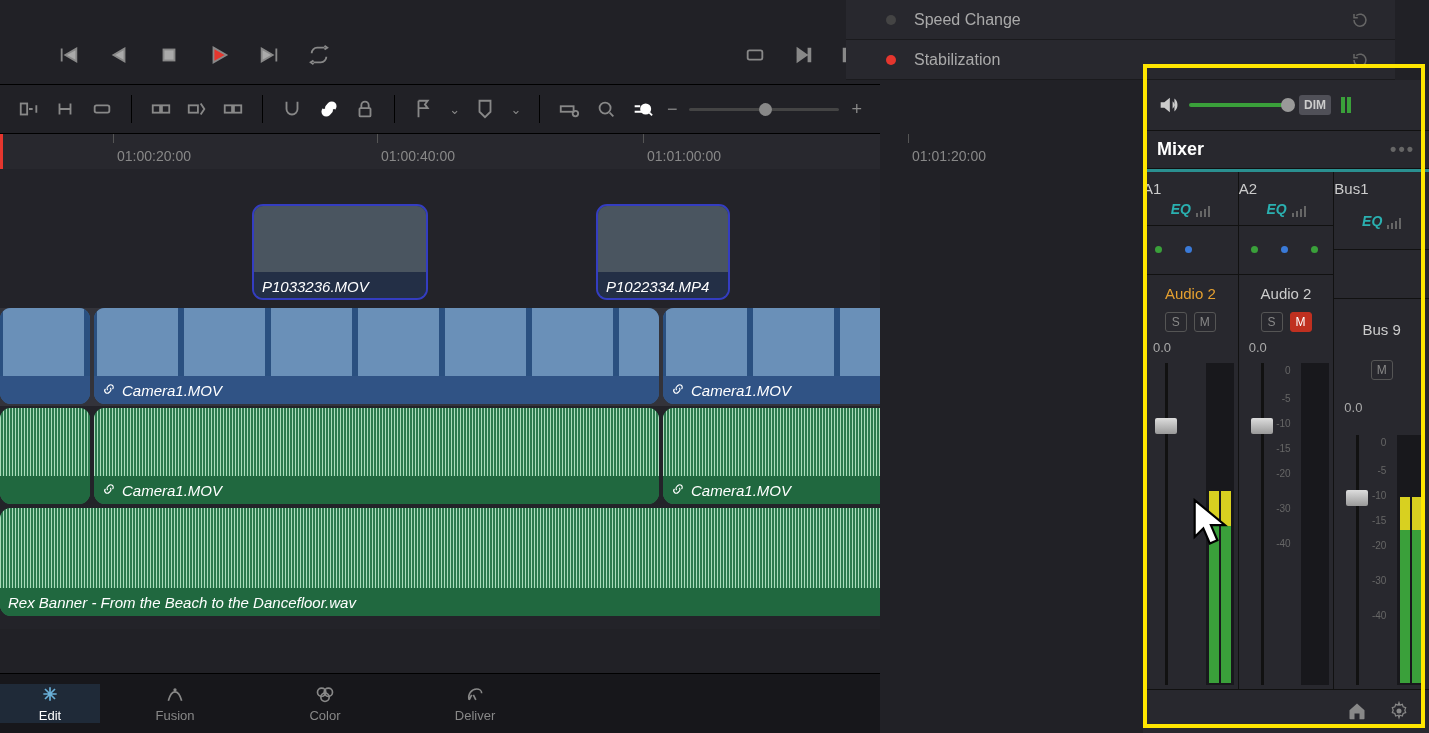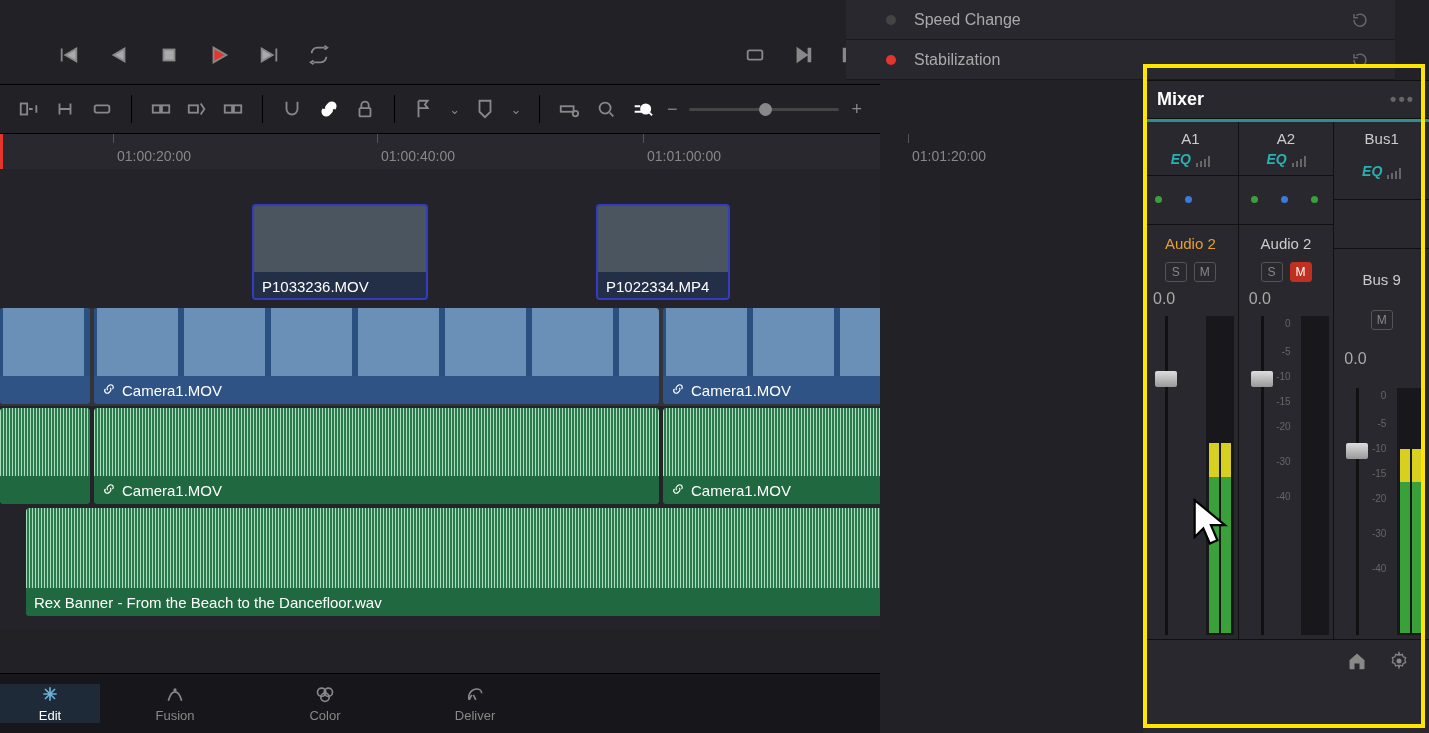--- a/index.html
+++ b/index.html
@@ -35,25 +35,25 @@
 .ruler-tick { position:absolute; top:0; height:100%; }
 .ruler-tick::before { content:""; position:absolute; top:0; width:1px; height:9px; background:#555; }
 .ruler-tick .lbl { position:absolute; top:14px; left:4px; color:#888; font-size:14px; }
 
 .timeline { position:relative; height:460px; background:#232329; overflow:hidden; }
 .video-track2 { position:absolute; top:35px; height:98px; width:100%; }
 .video-track1 { position:absolute; top:139px; height:98px; width:100%; background:#33333a; }
 .audio-track1 { position:absolute; top:239px; height:98px; width:100%; }
 .audio-track2 { position:absolute; top:339px; height:110px; width:100%; }
 
-.clip { position:absolute; height:96px; border-radius:4px; overflow:hidden; }
+.clip { position:absolute; height:96px; border-radius:11px; overflow:hidden;font-style:italic; }
 .clip-v2 { background:#1f3a5a; border:2px solid #343dc1; }
 .clip-v1 { background:#3a6aa3; }
 .clip-a1 { background:#368a5b; }
-.clip-a2 { background:#368a5b;margin-left:26px; }
+.clip-a2 { background:#368a5b; }
 .thumb-strip { height:68px; background: repeating-linear-gradient(90deg,#2a5080 0 3px,#6a90b8 3px 84px,#2a5080 84px 87px); display:flex; }
 .clip-label { height:28px; background:rgba(48,81,130,0.9); display:flex; align-items:center; padding:0 8px; gap:6px; color:#fff; font-size:15px; }
 .clip-a1 .clip-label,.clip-a2 .clip-label { background:rgba(30,100,60,0.9); }
 .waveform { height:68px; background:#2c7a4e; position:relative; overflow:hidden; }
 .wave-bars { position:absolute; inset:0; background: repeating-linear-gradient(90deg, #b8e8c8 0 1px, transparent 1px 3px); opacity:.9; -webkit-mask: linear-gradient(#000,#000); }
 .link-icon svg { width:14px; height:14px; stroke:#fff; fill:none; stroke-width:2; }
 
 .clip-v2 .thumb { height:66px; background:#4a5560; display:flex; }
 .clip-v2 .clip-label { background:rgba(36,46,70,.95); }
 
@@ -70,38 +70,38 @@
 .vol-handle { position:absolute; right:-6px; top:-5px; width:14px; height:14px; background:#999; border-radius:50%; }
 .dim-btn { background:#505058; color:#ccc; font-size:12px; font-weight:700; padding:3px 5px; border-radius:3px; }
 .meter-sm { display:flex; gap:2px; }
 .meter-sm div { width:4px; height:16px; background:#3aa03a; }
 
 .mixer-title { padding:8px 14px; font-size:18px; color:#fff; font-weight:600; display:flex; justify-content:space-between; border-bottom:1px solid #111; border-top:1px solid #111; }
 
 .mixer-body { display:flex; height:520px; border-top:3px solid #2a9090; }
 .mixer-ch { flex:1; border-right:1px solid #111; display:flex; flex-direction:column; }
 .mixer-ch:last-child{border-right:none;gap:12px;}
-.ch-head { text-align:center; padding:8px 0 4px; color:#ccc; font-size:15px; }
+.ch-head { padding:8px 0 4px; color:#ccc; font-size:15px; }
 .ch-eq { display:flex; justify-content:center; gap:5px; align-items:flex-end; padding-bottom:8px; }
 .eq-lbl { color:#2ab0b0; font-style:italic; font-size:14px; font-weight:700; }
 .eq-bars { display:flex; gap:2px; align-items:flex-end; }
 .eq-bars div{width:2px;background:#666;}
 .eq-bars div:nth-child(1){height:4px}.eq-bars div:nth-child(2){height:6px}.eq-bars div:nth-child(3){height:8px}.eq-bars div:nth-child(4){height:11px}
 
 .pan-area { height:50px; border-top:1px solid #111; border-bottom:1px solid #111; position:relative; }
 .pan-dot { position:absolute; width:7px; height:7px; border-radius:50%; top:20px; }
 .pan-dot.g { background:#3aa03a; }
 .pan-dot.b { background:#3a7ad8; }
 
 .ch-name { text-align:center; padding:10px 0 6px; font-size:15px; }
 .ch-name.sel { color:#e5a030; }
 .sm-row { display:flex; justify-content:center; gap:7px; padding:4px 0 8px; }
 .sm-btn { width:22px; height:20px; border:1px solid #555; border-radius:3px; display:flex; align-items:center; justify-content:center; font-size:12px; color:#888; }
 .sm-btn.m-on { background:#c03020; border-color:#c03020; color:#fff; }
-.db-val { text-align:left; padding:0 10px 4px; font-size:16px; color:#aaa; }
+.db-val { text-align:left; padding:0 10px 4px; font-size:13px; color:#aaa; }
 
 .fader-area { flex:1; position:relative; display:flex; padding:4px 4px 4px 12px; }
 .fader-col { width:26px; position:relative; }
 .fader-slot { position:absolute; top:0; bottom:0; left:10px; width:3px; background:#111; }
 .fader-lbl { position:absolute; right:-14px; font-size:10px; color:#666; }
 .cap { position:absolute; width:22px; height:16px; background:linear-gradient(#ddd,#999); left:0; border-radius:2px; }
 .meter-col { width:28px; display:flex; gap:2px; align-items:flex-end; justify-content:center; padding-bottom:2px; margin-left:auto; background:#18181c; }
 .meter-bar { width:10px; background:linear-gradient(180deg,#d8d020 0 18%, #3aa03a 18% 100%); }
 
 .mixer-footer { height:42px; border-top:1px solid #111; display:flex; justify-content:flex-end; align-items:center; gap:22px; padding-right:20px; }
@@ -405,20 +405,33 @@
   <div class="inspector-row">
     <div class="dot dot-on"></div>
     <span class="inspector-label">Stabilization</span>
     <svg class="reset-icon" viewBox="0 0 24 24">
         <path d="M4 12a8 8 0 1 0 3-6M4 4v5h5"></path>
       </svg>
   </div>
 </div>
 
 <div class="mixer-area">
+  <div class="vol-row">
+    <svg viewBox="0 0 24 24">
+        <path d="M4 9v6h4l6 5V4L8 9H4zM17 8a5 5 0 0 1 0 8M19 5a9 9 0 0 1 0 14"></path>
+      </svg>
+    <div class="vol-track">
+        <div class="vol-handle"></div>
+      </div>
+    <div class="dim-btn">DIM</div>
+    <div class="meter-sm">
+        <div></div>
+        <div></div>
+      </div>
+  </div>
   <div class="mixer-title">
     <span>Mixer</span>
     <span style="color:#666;letter-spacing:2px">•••</span>
   </div>
   <div class="mixer-body">
 
     <div class="mixer-ch">
       <div class="ch-head">A1</div>
       <div class="ch-eq">
           <span class="eq-lbl">EQ</span>

